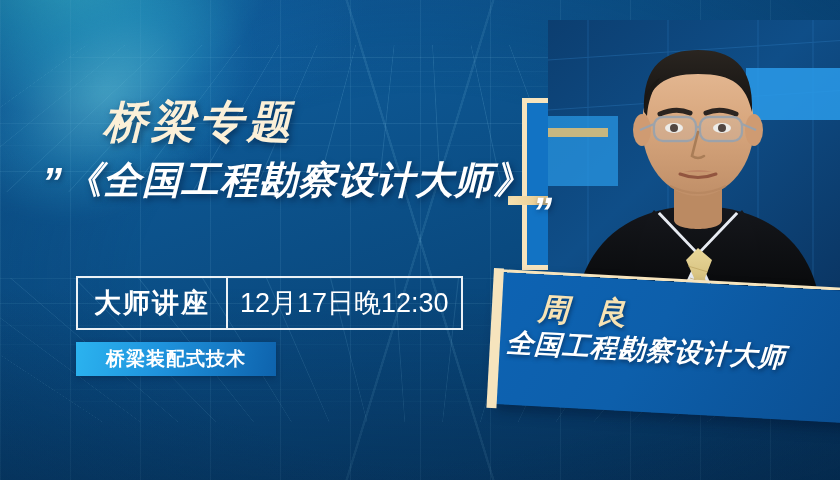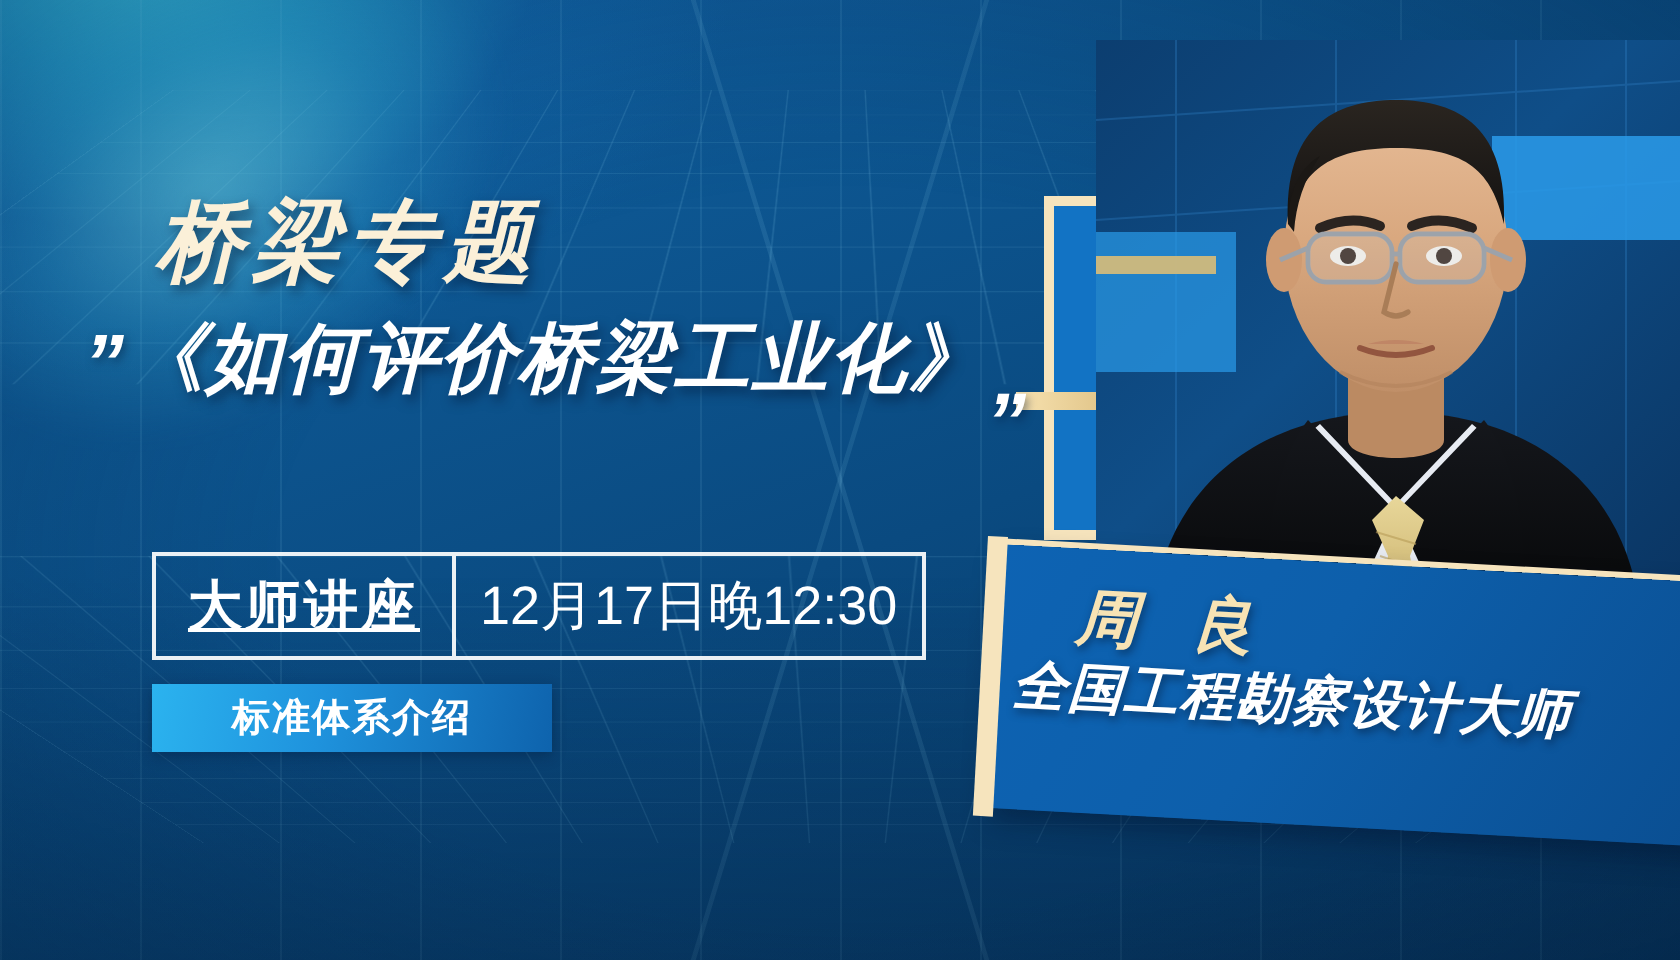--- a/index.html
+++ b/index.html
@@ -59,20 +59,21 @@
     transform:rotate(-32deg);filter:blur(6px);
   }
 
   
   .headline{position:absolute;left:78px;top:100px;z-index:6;}
   .title-main{
     font-size:44px;font-weight:700;font-style:italic;letter-spacing:4px;
     color:#fbf0d8;line-height:1;
     text-shadow:2px 3px 6px rgba(0,20,50,.55);
     white-space:nowrap;
+    margin-left:25px;
   }
   .subtitle-row{
     position:relative;margin-top:16px;display:flex;align-items:flex-start;white-space:nowrap;
   }
   .quote{
     color:#ffffff;font-size:40px;font-weight:700;font-style:italic;
     line-height:.8;letter-spacing:-2px;
     text-shadow:1px 2px 5px rgba(0,20,50,.5);
   }
   .quote-open{margin-right:4px;margin-left:-36px;margin-top:6px;}
@@ -86,21 +87,21 @@
   
   .lecture-box{
     position:absolute;left:76px;top:276px;z-index:6;
     display:flex;align-items:stretch;
     border:2px solid rgba(255,255,255,.92);
     height:50px;
   }
   .lecture-label{
     display:flex;align-items:center;justify-content:center;
     padding:0 16px;
-    font-size:27px;font-weight:700;color:#ffffff;letter-spacing:2px;text-decoration:underline;
+    font-size:27px;font-weight:700;color:#ffffff;letter-spacing:2px;
   }
   .lecture-divider{width:2px;background:rgba(255,255,255,.92);}
   .lecture-time{
     display:flex;align-items:center;justify-content:center;
     padding:0 12px;
     font-size:27px;font-weight:400;color:#ffffff;letter-spacing:0px;
   }
 
   
   .tags{position:absolute;left:76px;top:342px;z-index:6;display:flex;gap:22px;}
@@ -274,33 +275,33 @@
 
         <path d="M122 166 Q150 180 178 166" stroke="#b07f59" stroke-width="2" fill="none" opacity=".5"></path>
       </svg>
     </div>
   </div>
 
   <div class="headline">
     <div class="title-main">桥梁专题</div>
     <div class="subtitle-row">
       <span class="quote quote-open">”</span>
-      <span class="title-sub">《如何评价桥梁工业化》</span>
+      <span class="title-sub">《全国工程勘察设计大师》</span>
       <span class="quote quote-close">„</span>
     </div>
   </div>
 
   <div class="lecture-box">
     <div class="lecture-label">大师讲座</div>
     <div class="lecture-divider"></div>
     <div class="lecture-time">12月17日晚12:30</div>
   </div>
 
   <div class="tags">
-    <div class="tag">标准体系介绍</div>
+    <div class="tag">桥梁装配式技术</div>
   </div>
 
   <div class="banner-edge"></div>
   <div class="name-banner">
     <div class="name-banner-content">
       <div class="speaker-name">周 良</div>
       <div class="speaker-title">全国工程勘察设计大师</div>
     </div>
   </div>
 

